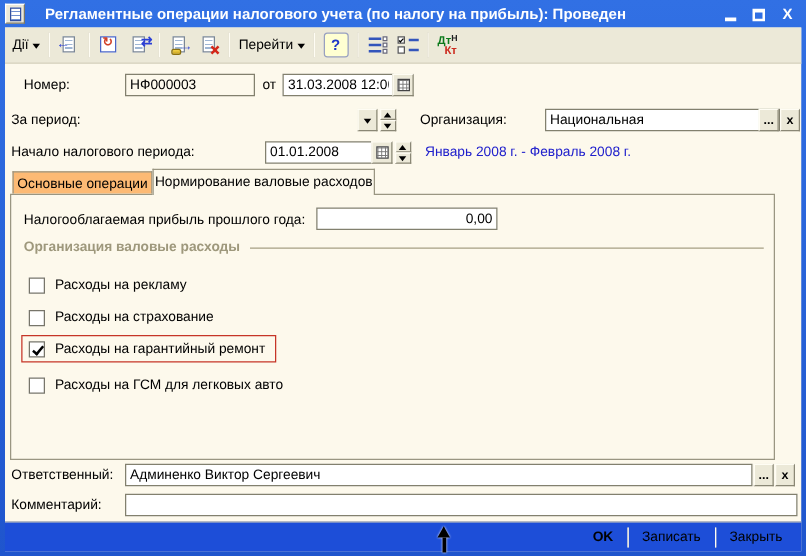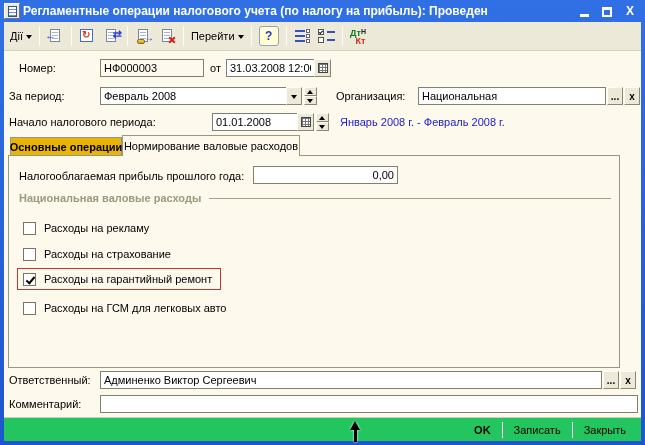--- a/index.html
+++ b/index.html
@@ -5,21 +5,21 @@
   * { margin:0; padding:0; box-sizing:border-box; }
   html,body { background:#cfcfcf; }
   body { font-family:"Liberation Sans", sans-serif; font-size:11px; color:#000; }
   .window { position:relative; width:645px; height:445px; background:linear-gradient(180deg,#3170e4,#1f55cd); overflow:hidden; }
 
   
   .titlebar { position:absolute; left:0; top:0; width:645px; height:22px; display:flex; align-items:center; padding:0 6px 0 4px; }
   .t-icon { width:16px; height:16px; background:#ece9d8; border:1px solid; border-color:#fff #7a7768 #7a7768 #fff; display:inline-flex; align-items:center; justify-content:center; flex:0 0 auto; }
   .t-doc { width:9px; height:11px; background:#fff; border:1px solid #33509e;
            background-image:repeating-linear-gradient(to bottom, transparent 0 2px, #6f8fd0 2px 3px); }
-  .t-title { color:#fff; font-weight:bold; font-size:12px; margin-left:3px; white-space:nowrap; overflow:hidden; flex:1; }
+  .t-title { color:#fff; font-weight:bold; font-size:12px; margin-left:16px; white-space:nowrap; overflow:hidden; flex:1; }
   .t-controls { display:flex; align-items:center; gap:9px; margin-right:2px; }
   .t-btn { width:14px; height:14px; display:inline-flex; align-items:flex-end; justify-content:center; color:#fff; font-weight:bold; font-size:12px; line-height:13px; cursor:default; }
   .glyph-min { width:9px; height:3px; background:#fff; margin-bottom:1px; }
   .glyph-max { width:10px; height:10px; border:2px solid #fff; border-top-width:3px; margin-bottom:1px; }
 
   
   .client { position:absolute; left:4px; top:22px; width:637px; height:419px; background:#fdf9ec; }
 
   
   .toolbar { position:absolute; left:0; top:0; width:100%; height:29px; background:#ece9d8; border-bottom:1px solid #d6d2be; display:flex; align-items:center; padding:0 3px; gap:1px; }
@@ -63,36 +63,36 @@
   .dd-btn .dd { margin-top:1px; }
   .spin { position:absolute; width:13px; height:18px; display:flex; flex-direction:column; }
   .spin b { flex:1; background:#ece9d8; border:1px solid; border-color:#fffdf4 #8a8775 #8a8775 #fffdf4; position:relative; }
   .spin b::after { content:""; position:absolute; left:2px; }
   .spin .up::after { top:2px; border-left:3px solid transparent; border-right:3px solid transparent; border-bottom:4px solid #000; }
   .spin .dn::after { top:2px; border-left:3px solid transparent; border-right:3px solid transparent; border-top:4px solid #000; }
   .range-text { position:absolute; color:#2020cc; white-space:nowrap; }
 
   
   .tab { position:absolute; border:1px solid #9a9682; border-bottom:none; display:flex; align-items:center; justify-content:center; white-space:nowrap; padding:0 8px; }
-  .tab.inactive { top:115px; height:18px; background:#eab308;font-weight:bold; }
+  .tab.inactive { top:115px; height:18px; background:#fdba74; }
   .tab.active { top:113px; height:21px; background:#fdf9ec; z-index:3; font-weight:normal; }
   .panel { position:absolute; left:4px; top:133px; width:612px; height:213px; border:1px solid #9a9682; background:#fdf9ec; z-index:1; }
 
   .group-row { position:absolute; left:10px; right:8px; top:36px; display:flex; align-items:center; }
   .group-title { color:#9e987c; font-weight:bold; white-space:nowrap; }
   .group-line { flex:1; border-top:1px solid #a6a084; margin-left:8px; margin-top:1px; }
 
   .cb-row { position:absolute; left:8px; width:204px; height:22px; border:1px solid transparent; display:flex; align-items:center; padding-left:5px; gap:8px; }
   .cb-row.cb-highlight { border-color:#c63527; }
   .cb-box { position:relative; width:13px; height:13px; background:#fff; border:1px solid #77756a; flex:0 0 auto; }
   .cb-box.checked::after { content:""; position:absolute; left:2px; top:3px; width:7px; height:3px; border-left:2px solid #000; border-bottom:2px solid #000; transform:rotate(-50deg); }
   .cb-label { white-space:nowrap; }
 
   
-  .footer { position:absolute; left:0; bottom:0; width:100%; height:24px; background:#22c55e; border-top:1px solid #d2ceba; display:flex; align-items:center; justify-content:flex-end; padding-right:4px; }
+  .footer { position:absolute; left:0; bottom:0; width:100%; height:24px; background:#1d4ed8; border-top:1px solid #d2ceba; display:flex; align-items:center; justify-content:flex-end; padding-right:4px; }
   .foot-btn { border:none; background:transparent; font:inherit; padding:0 11px; height:20px; cursor:default; }
   .foot-btn.bold { font-weight:bold; }
   .foot-sep { width:1px; height:16px; background:#b8b49e; border-right:1px solid #fffdf4; }
 
   
   .cursor { position:absolute; left:350px; top:421px; width:11px; height:22px; z-index:9; filter:drop-shadow(0 0 1px #fff); }
   .cursor .head { width:0; height:0; border-left:5px solid transparent; border-right:5px solid transparent; border-bottom:9px solid #000; }
   .cursor .stem { width:3px; height:12px; background:#000; margin:0 auto; }
 </style>
 </head>
@@ -198,30 +198,29 @@
 
     <span class="lbl" style="left:5px; top:40px;padding-left:10px;">Номер:</span>
     <input class="fld ro" style="left: 96px; top: 37px; width: 104px;" value="НФ000003">
     <span class="lbl" style="left:206px; top:40px;">от</span>
     <input class="fld" style="left: 222px; top: 37px; width: 89px;" value="31.03.2008 12:00">
     <button class="cal-btn" style="left:310px; top:37px;">
         <i class="cal-glyph"></i>
       </button>
 
     <span class="lbl" style="left:5px; top:68px;">За период:</span>
-    <input class="fld" style="left: 96px; top: 65px; width: 187px;" value="Февраль 2008">
     <button class="dd-btn" style="left:282px; top:65px;">
         <i class="dd"></i>
       </button>
     <span class="spin" style="left:300px; top:65px;">
         <b class="up"></b>
         <b class="dn"></b>
       </span>
     <span class="lbl" style="left:332px; top:68px;">Организация:</span>
-    <input class="fld" style="left: 414px; top: 65px; width: 188px;" value="Национальная">
+    <input class="fld" style="left: 432px; top: 65px; width: 188px;" value="Национальная">
     <button class="sq-btn" style="left:603px; top:65px;">...</button>
     <button class="sq-btn" style="left:620px; top:65px;">x</button>
 
     <span class="lbl" style="left:5px; top:94px;">Начало налогового периода:</span>
     <input class="fld" style="left: 208px; top: 91px; width: 86px;" value="01.01.2008">
     <button class="cal-btn" style="left:293px; top:91px;">
         <i class="cal-glyph"></i>
       </button>
     <span class="spin" style="left:312px; top:91px;">
         <b class="up"></b>
@@ -229,21 +228,21 @@
       </span>
     <span class="range-text" style="left:336px; top:94px;">Январь 2008 г. - Февраль 2008 г.</span>
 
     <span class="tab inactive" style="left:6px; width:112px;">Основные операции</span>
     <span class="tab active" style="left:118px; width:178px;">Нормирование валовые расходов</span>
 
     <div class="panel">
       <span class="lbl" style="left:10px; top:14px;">Налогооблагаемая прибыль прошлого года:</span>
       <input class="fld num" style="left: 244px; top: 10px; width: 145px;" value="0,00">
       <div class="group-row">
-        <span class="group-title">Национальная валовые расходы</span>
+        <span class="group-title">Организация валовые расходы</span>
         <i class="group-line"></i>
       </div>
       <div class="cb-row" style="top:61px;">
         <span class="cb-box"></span>
         <span class="cb-label">Расходы на рекламу</span>
       </div>
       <div class="cb-row" style="top:87px;">
         <span class="cb-box"></span>
         <span class="cb-label">Расходы на страхование</span>
       </div>

